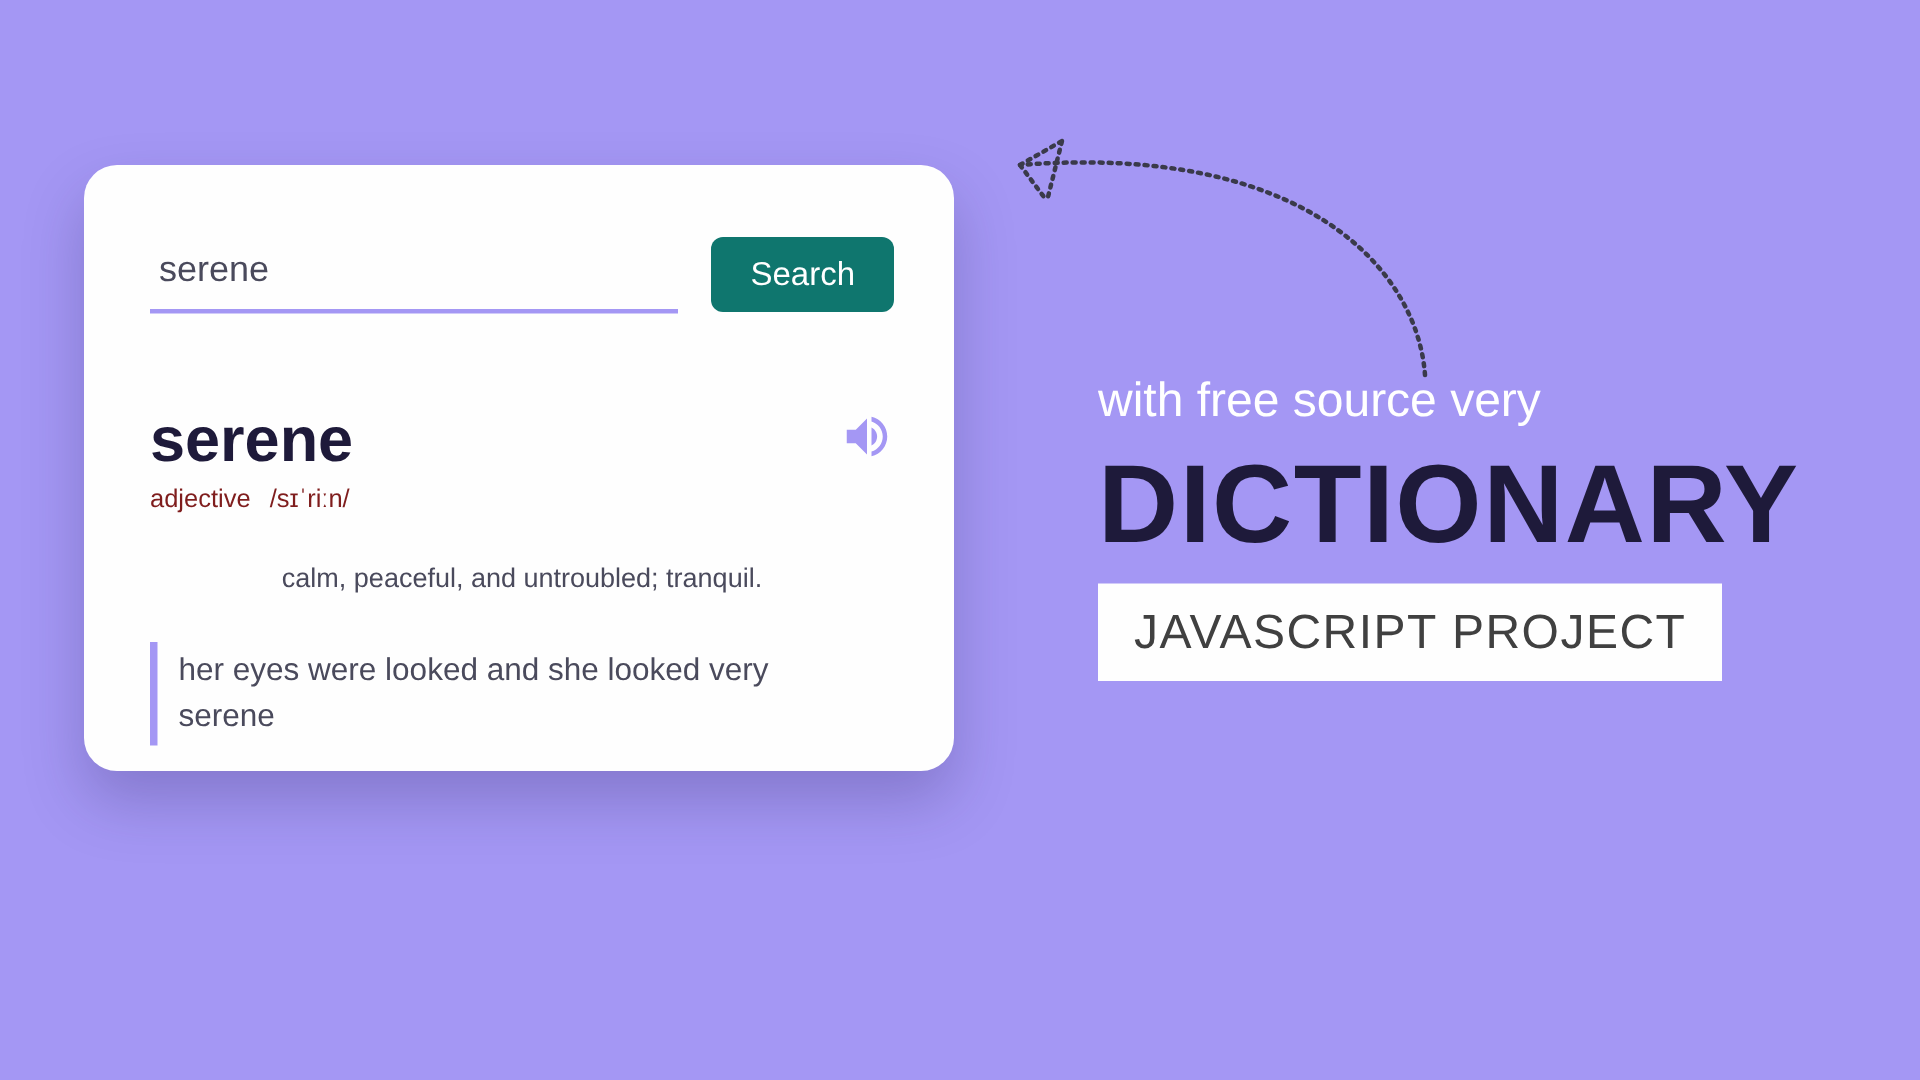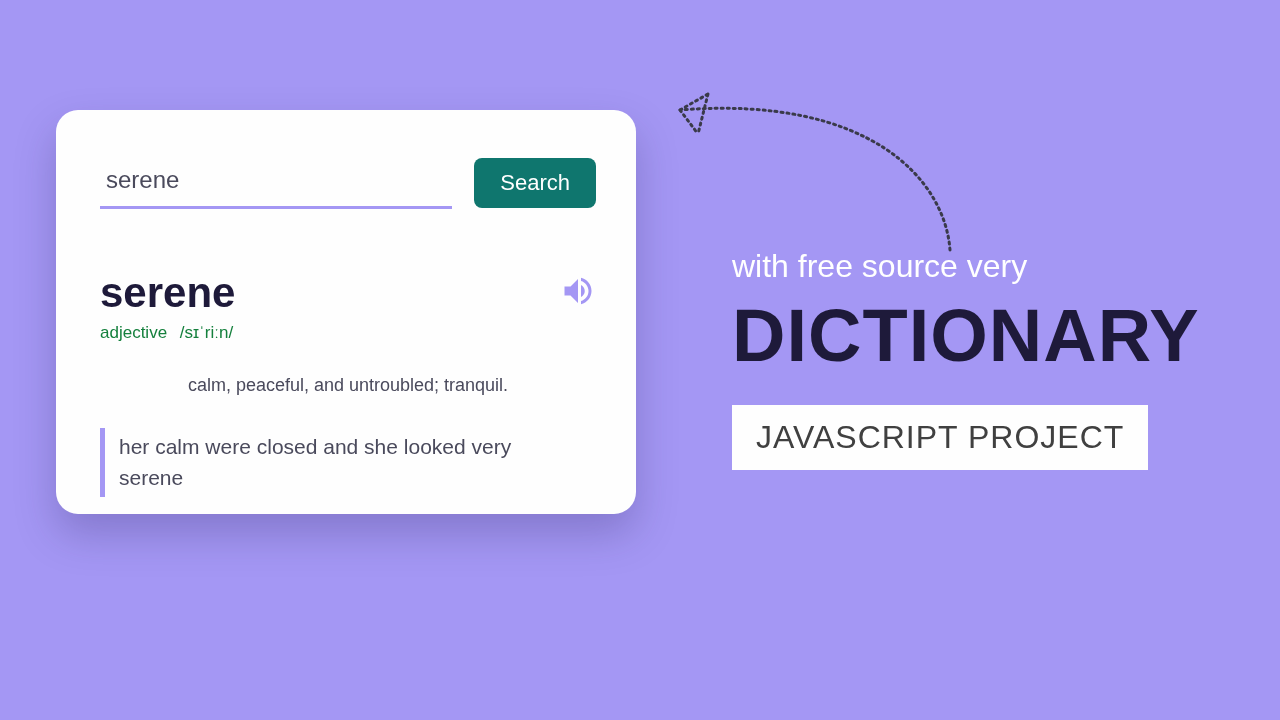--- a/index.html
+++ b/index.html
@@ -59,21 +59,21 @@
   font-weight: 800;
   color: #1e1a3a;
 }
 .audio-icon {
   color: #a497f4;
   cursor: pointer;
 }
 .meta {
   margin-top: 6px;
   font-size: 17px;
-  color: #15803d;
+  color: #7f1d1d;
 }
 .pos { margin-right: 8px; }
 .definition {
   margin-top: 30px;
   font-size: 18px;
   color: #4a4a5c;
   line-height: 1.4;
   text-align: center;
 }
 .example {
@@ -101,21 +101,21 @@
   font-size: 32px;
   font-weight: 400;
   margin-bottom: 14px;
 }
 .promo-title {
   color: #1e1a3a;
   font-size: 74px;
   font-weight: 900;
   letter-spacing: 1px;
   line-height: 1;
-  margin-bottom: 32px;
+  margin-bottom: 16px;
 }
 .promo-badge {
   background: #fefefe;
   padding: 14px 24px;
   display: inline-block;
 }
 .promo-badge-text {
   color: #404040;
   font-size: 32px;
   font-weight: 400;
@@ -142,21 +142,21 @@
     </span>
   </div>
 
   <div class="meta">
     <span class="pos">adjective</span>
     <span>/sɪˈriːn/</span>
   </div>
 
   <div class="definition">calm, peaceful, and untroubled; tranquil.</div>
 
-  <div class="example">her calm were closed and she looked very serene</div>
+  <div class="example">her eyes were looked and she looked very serene</div>
 </div>
 
 <svg class="arrow" width="320" height="190">
   <path d="M 300 170 C 295 100, 220 15, 30 30" stroke="#3a3a4a" stroke-width="3" fill="none" stroke-linecap="round" stroke-dasharray="2 4"></path>
   <path d="M 30 30 L 58 14 M 30 30 L 48 54 M 58 14 L 48 54" stroke="#3a3a4a" stroke-width="3" fill="none" stroke-linecap="round" stroke-linejoin="round" stroke-dasharray="2 4"></path>
 </svg>
 
 <div class="promo">
   <div class="promo-sub">with free source very</div>
   <div class="promo-title">DICTIONARY</div>

